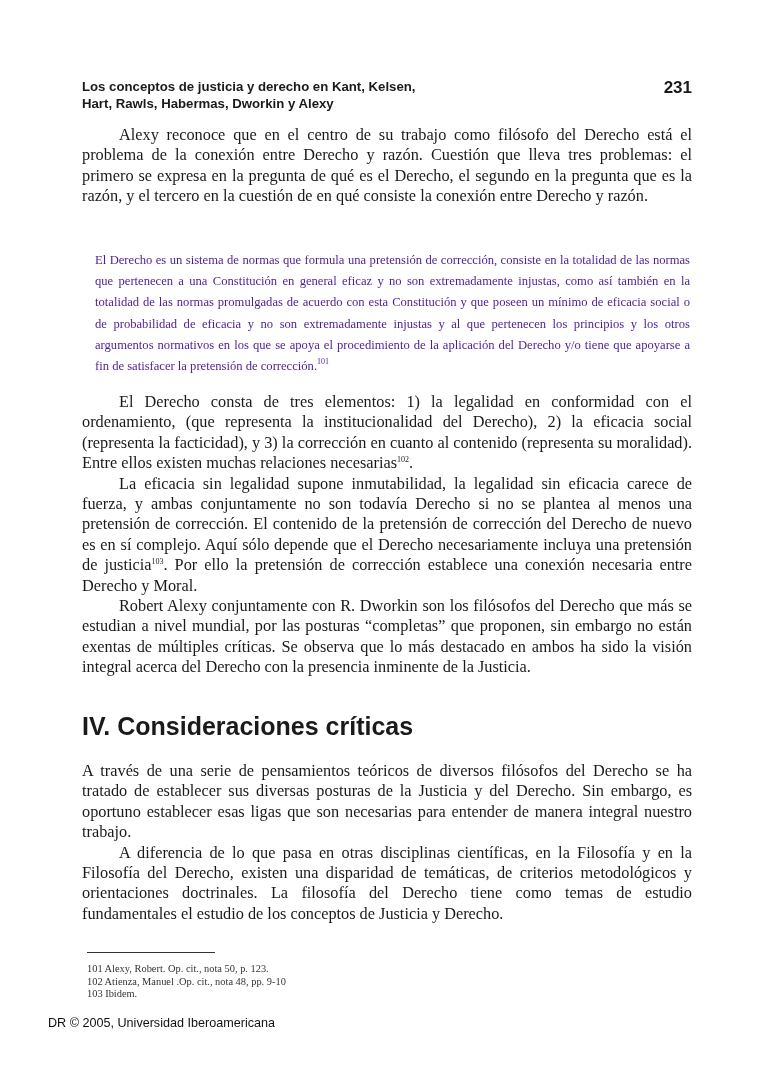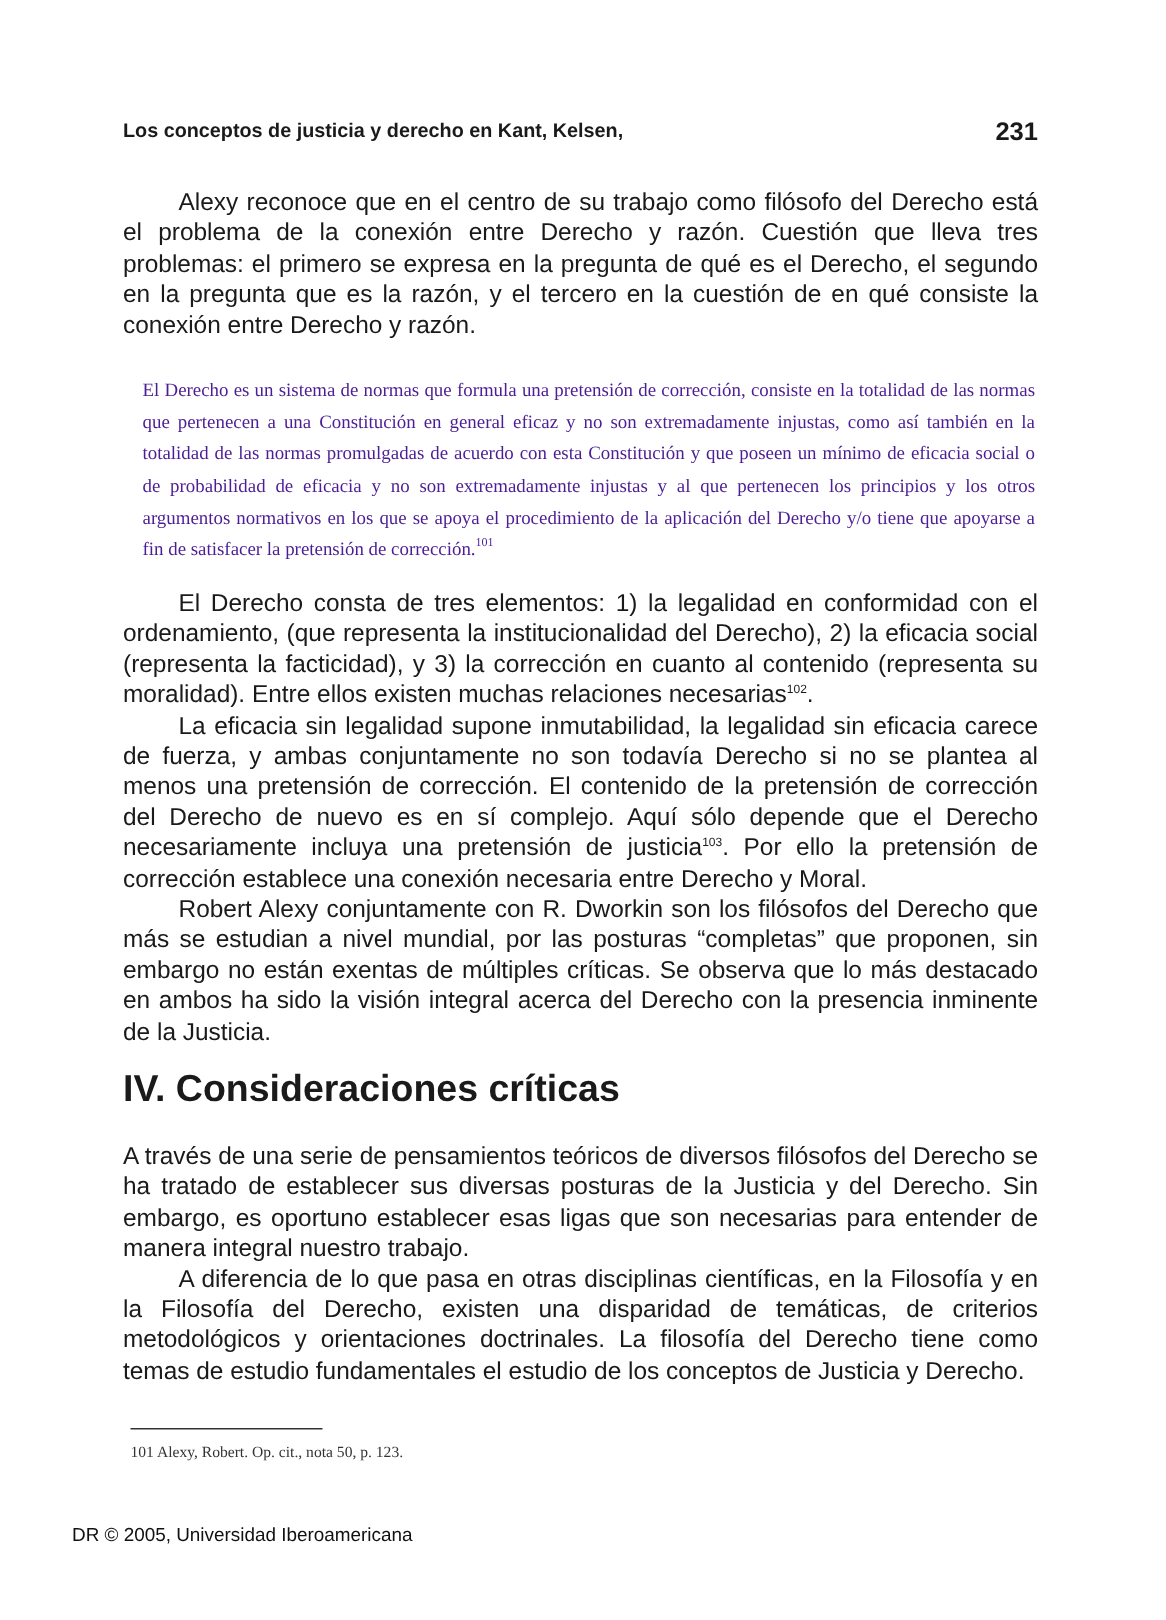--- a/index.html
+++ b/index.html
@@ -6,21 +6,21 @@
     body { width: 777px; height: 1080px; position: relative; overflow: hidden; color: #1a1a1a; }
     .page { position: absolute; left: 0; top: 0; width: 777px; height: 772px; }
     .running-head {
       position: absolute; left: 82px; top: 78px; width: 610px;
       font-family: "Liberation Sans", sans-serif; font-weight: bold; font-size: 13.2px; line-height: 17px;
     }
     .running-head .title { width: 420px; }
     .running-head .pnum { position: absolute; right: 0; top: 0; font-size: 17px; line-height: 20px; }
     .body-text {
       position: absolute; left: 82px; width: 610px;
-      font-family: Liberation Sans, sans-serif; font-size: 16.3px; line-height: 20.4px;
+      font-family: Liberation Serif, serif; font-size: 16.3px; line-height: 20.4px;
       text-align: justify;
     }
     .body-text p { margin: 0; }
     .body-text p.indent { text-indent: 37px; }
     .block1 { top: 125px; }
     .quote {
       position: absolute; left: 95px; width: 595px; top: 250px;
       font-family: "Liberation Serif", serif; font-size: 12.6px; line-height: 21.2px;
       text-align: justify; color: #4c1d95;
     }
@@ -44,20 +44,21 @@
     }
   </style>
 </head>
 <body>
 
 <div class="page">
 
   <div class="running-head">
     <div class="title">
       <div>Los conceptos de justicia y derecho en Kant, Kelsen,</div>
+      <div>Hart, Rawls, Habermas, Dworkin y Alexy</div>
     </div>
     <div class="pnum">231</div>
   </div>
 
   <div class="body-text block1">
     <p class="indent">Alexy reconoce que en el centro de su trabajo como filósofo del Derecho está el problema de la conexión entre Derecho y razón. Cuestión que lleva tres problemas: el primero se expresa en la pregunta de qué es el Derecho, el segundo en la pregunta que es la razón, y el tercero en la cuestión de en qué consiste la conexión entre Derecho y razón.</p>
   </div>
 
   <div class="quote">
     <p><span>El Derecho es un sistema de normas que formula una pretensión de corrección, consiste en la totalidad de las normas que pertenecen a una Constitución en general eficaz y no son extremadamente injustas, como así también en la totalidad de las normas promulgadas de acuerdo con esta Constitución y que poseen un mínimo de eficacia social o de probabilidad de eficacia y no son extremadamente injustas y al que pertenecen los principios y los otros argumentos normativos en los que se apoya el procedimiento de la aplicación del Derecho y/o tiene que apoyarse a fin de satisfacer la pretensión de corrección.</span><sup>101</sup></p>
@@ -72,16 +73,18 @@
   <div class="heading">IV. Consideraciones críticas</div>
 
   <div class="body-text block3">
     <p>A través de una serie de pensamientos teóricos de diversos filósofos del Derecho se ha tratado de establecer sus diversas posturas de la Justicia y del Derecho. Sin embargo, es oportuno establecer esas ligas que son necesarias para entender de manera integral nuestro trabajo.</p>
     <p class="indent">A diferencia de lo que pasa en otras disciplinas científicas, en la Filosofía y en la Filosofía del Derecho, existen una disparidad de temáticas, de criterios metodológicos y orientaciones doctrinales. La filosofía del Derecho tiene como temas de estudio fundamentales el estudio de los conceptos de Justicia y Derecho.</p>
   </div>
 
   <div class="fn-rule"></div>
   <div class="footnotes">
     <div>101 Alexy, Robert. Op. cit., nota 50, p. 123.</div>
+    <div>102 Atienza, Manuel .Op. cit., nota 48, pp. 9-10</div>
+    <div>103 Ibidem.</div>
   </div>
 
   <div class="copyright">DR © 2005, Universidad Iberoamericana</div>
 </div>
 
 </body></html>

